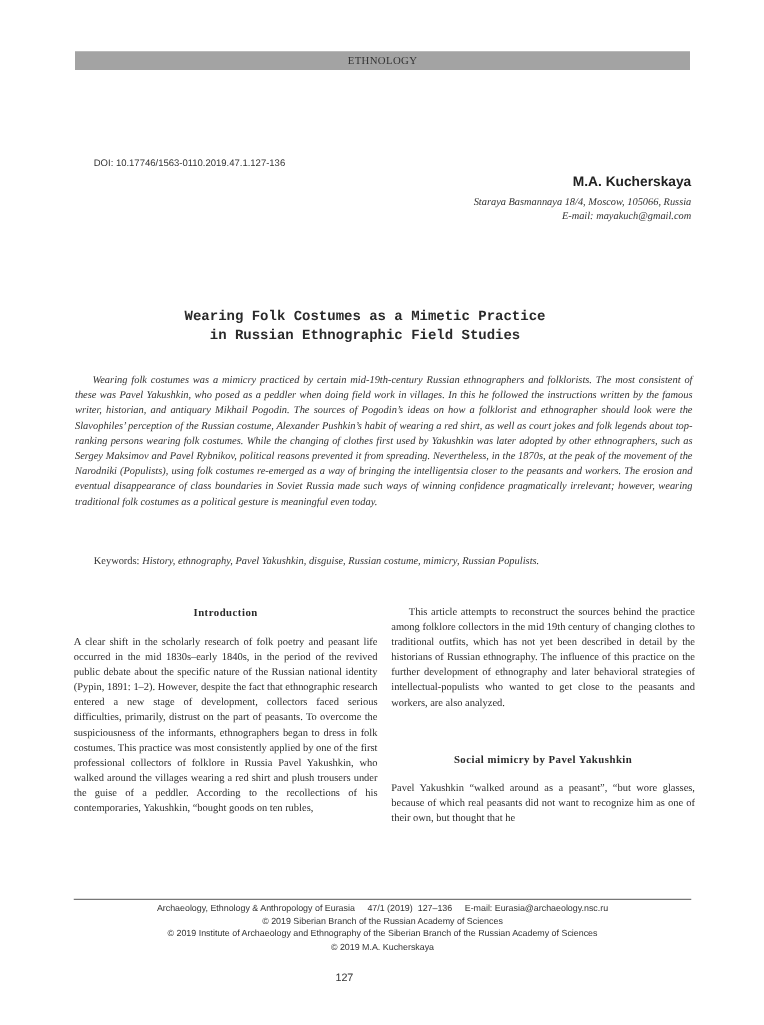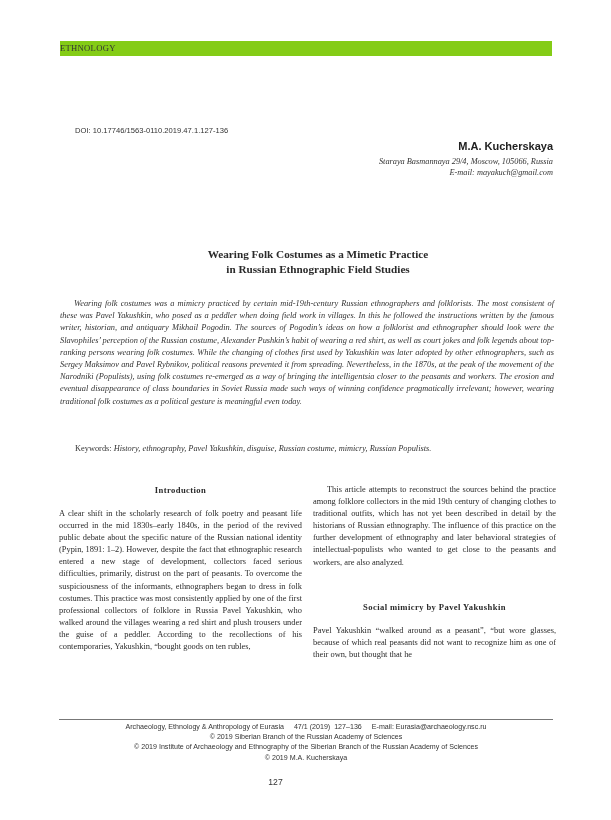--- a/index.html
+++ b/index.html
@@ -1,37 +1,37 @@
 <!DOCTYPE html>
 <html><head>
   <meta charset="utf-8">
   <style>
     html, body { margin: 0; padding: 0; background: #ffffff; }
     body { width: 611px; height: 820px; position: relative; overflow: hidden; color: #222; }
     .section-bar {
       position: absolute; left: 60px; top: 41px; width: 492px; height: 15px;
-      background: #84cc16; text-align: left;
+      background: #a3a3a3; text-align: center;
       font-family: "Liberation Serif", serif; font-size: 8.6px; line-height: 15px;
       letter-spacing: 0.3px; color: #333;
     }
     .doi {
       position: absolute; left: 75px; top: 126px;
       font-family: "Liberation Sans", sans-serif; font-size: 7.6px; color: #333;
     }
     .author-block {
       position: absolute; right: 58px; top: 140px; text-align: right;
       font-family: "Liberation Serif", serif; color: #333;
     }
     .author-name {
       font-family: "Liberation Sans", sans-serif; font-weight: bold; font-size: 11px; color: #222; margin-bottom: 4px;
     }
     .affil { font-style: italic; font-size: 8.3px; line-height: 11px; }
     .title {
-      position: absolute; left: 72px; top: 247px; width: 492px; text-align: center;
-      font-family: Liberation Serif, serif; font-weight: bold; font-size: 11.2px; line-height: 15px; color: #2a2a2a;
+      position: absolute; left: 46px; top: 247px; width: 492px; text-align: center;
+      font-family: Liberation Mono, monospace; font-weight: bold; font-size: 11.2px; line-height: 15px; color: #2a2a2a;
     }
     .abstract {
       position: absolute; left: 60px; top: 298px; width: 494px;
       font-family: "Liberation Serif", serif; font-style: italic; font-size: 8.35px; line-height: 12.2px;
       text-align: justify; text-indent: 14px; color: #333;
     }
     .keywords {
       position: absolute; left: 75px; top: 444px; width: 480px;
       font-family: "Liberation Serif", serif; font-size: 8.35px; color: #333;
     }
@@ -68,21 +68,21 @@
 <body>
 
 <div class="section-bar">
   <span>ETHNOLOGY</span>
 </div>
 
 <div class="doi">DOI: 10.17746/1563-0110.2019.47.1.127-136</div>
 
 <div class="author-block">
   <div class="author-name">M.A. Kucherskaya</div>
-  <div class="affil">Staraya Basmannaya 29/4, Moscow, 105066, Russia</div>
+  <div class="affil">Staraya Basmannaya 18/4, Moscow, 105066, Russia</div>
   <div class="affil">E-mail: mayakuch@gmail.com</div>
 </div>
 
 <div class="title">
   <div>Wearing Folk Costumes as a Mimetic Practice</div>
   <div>in Russian Ethnographic Field Studies</div>
 </div>
 
 <div class="abstract">Wearing folk costumes was a mimicry practiced by certain mid-19th-century Russian ethnographers and folklorists. The most consistent of these was Pavel Yakushkin, who posed as a peddler when doing field work in villages. In this he followed the instructions written by the famous writer, historian, and antiquary Mikhail Pogodin. The sources of Pogodin’s ideas on how a folklorist and ethnographer should look were the Slavophiles’ perception of the Russian costume, Alexander Pushkin’s habit of wearing a red shirt, as well as court jokes and folk legends about top-ranking persons wearing folk costumes. While the changing of clothes first used by Yakushkin was later adopted by other ethnographers, such as Sergey Maksimov and Pavel Rybnikov, political reasons prevented it from spreading. Nevertheless, in the 1870s, at the peak of the movement of the Narodniki (Populists), using folk costumes re-emerged as a way of bringing the intelligentsia closer to the peasants and workers. The erosion and eventual disappearance of class boundaries in Soviet Russia made such ways of winning confidence pragmatically irrelevant; however, wearing traditional folk costumes as a political gesture is meaningful even today.</div>
 

